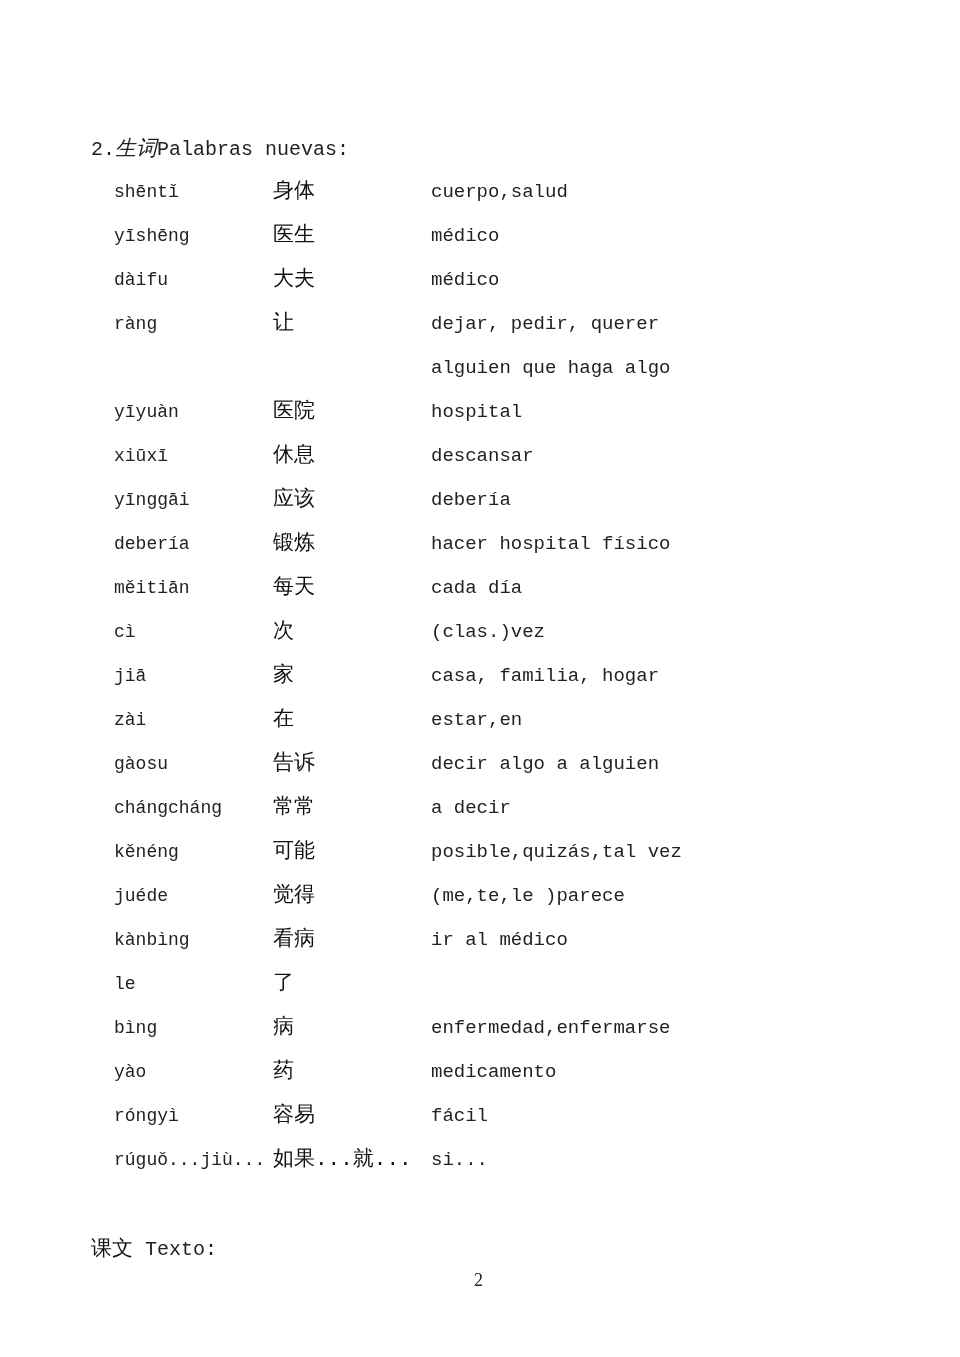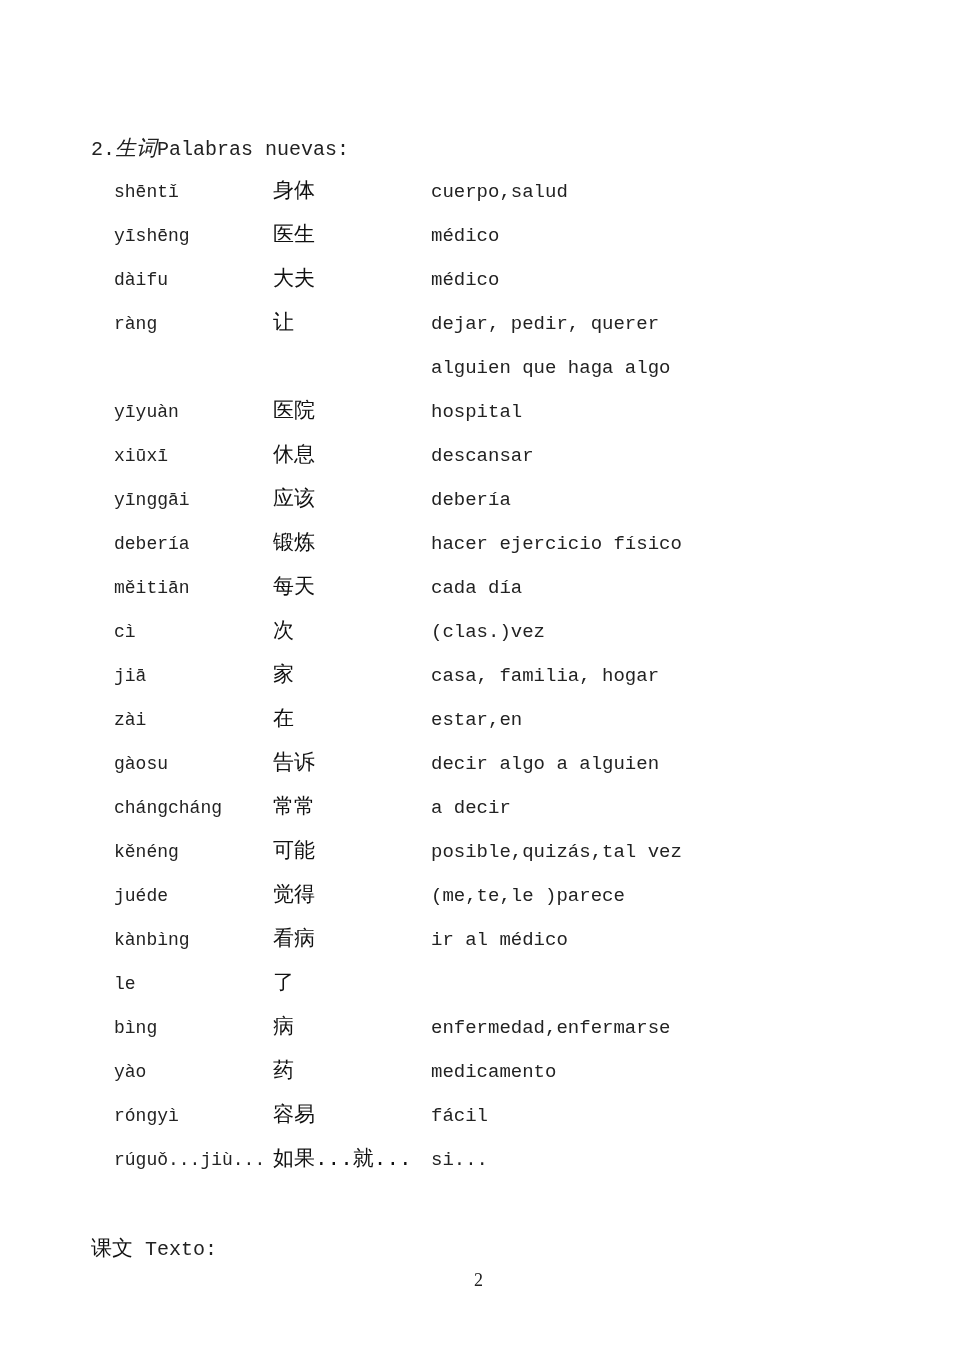--- a/index.html
+++ b/index.html
@@ -141,21 +141,21 @@
       <span class="meaning">descansar</span>
     </div>
     <div class="vocab-row" style="top:486px">
       <span class="pinyin">yīnggāi</span>
       <span class="hanzi">应该</span>
       <span class="meaning">debería</span>
     </div>
     <div class="vocab-row" style="top:530px">
       <span class="pinyin">debería</span>
       <span class="hanzi">锻炼</span>
-      <span class="meaning">hacer ejercicio físico</span>
+      <span class="meaning">hacer hospital físico</span>
     </div>
     <div class="vocab-row" style="top:574px">
       <span class="pinyin">měitiān</span>
       <span class="hanzi">每天</span>
       <span class="meaning">cada día</span>
     </div>
     <div class="vocab-row" style="top:618px">
       <span class="pinyin">cì</span>
       <span class="hanzi">次</span>
       <span class="meaning">(clas.)vez</span>

